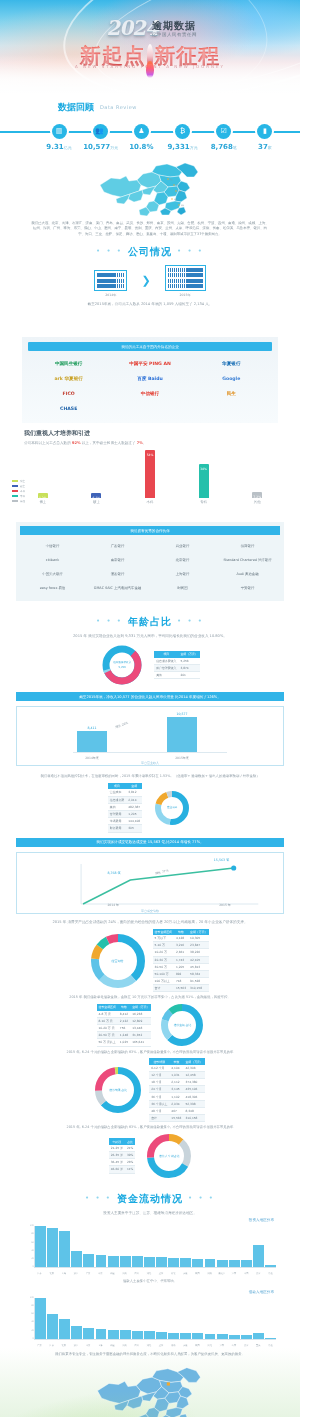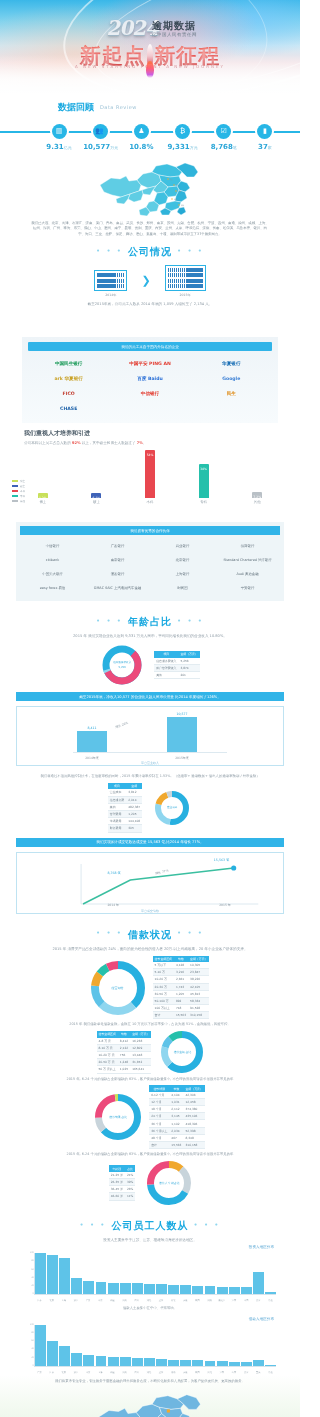--- a/index.html
+++ b/index.html
@@ -616,25 +616,20 @@
       <circle cx="215" cy="10" r="2.6" fill="#27b0e0"></circle>
     </svg>
     <div style="position:absolute;left:34%;top:18px;font-size:3.2px;color:#2aa6d8">8,768 笔</div>
     <div style="position:absolute;left:74%;top:5px;font-size:3.2px;color:#2aa6d8">15,563 笔</div>
     <div style="position:absolute;left:52%;top:17px;font-size:3px;color:#8b99a3;transform:rotate(-14deg)">增长 77%</div>
     <div style="position:absolute;left:34%;bottom:6px;font-size:3px;color:#8b99a3">2014 年</div>
     <div style="position:absolute;left:76%;bottom:6px;font-size:3px;color:#8b99a3">2015 年</div>
     <div style="position:absolute;left:0;right:0;bottom:0;text-align:center;font-size:3px;color:#7fb9d8">平台成交笔数</div>
   </div>
 
-  <div class="sec-title">
-    <span class="dots">• • •</span>
-    <span class="t">借款状况</span>
-    <span class="dots">• • •</span>
-  </div>
   <div class="sec-desc">2015 年 消费类产品占全部借款的 24%，面向的是为经营性的借入者 20万-以上均额最高，20 年小企业客户群体的支持。</div>
 
   <div style="display:flex;align-items:center;justify-content:center;gap:8px;margin-top:4px">
     <div style="position:relative;width:54px;height:54px">
       <svg width="54" height="54" viewBox="0 0 54 54" id="loanDonut">
           <circle cx="27" cy="27" r="23" fill="none" stroke="#27b0e0" stroke-width="8" stroke-dasharray="54.92 89.60" stroke-dashoffset="0.00" transform="rotate(-90 27 27)"></circle>
           <circle cx="27" cy="27" r="23" fill="none" stroke="#8fd6ef" stroke-width="8" stroke-dasharray="34.68 109.83" stroke-dashoffset="-54.92" transform="rotate(-90 27 27)"></circle>
           <circle cx="27" cy="27" r="23" fill="none" stroke="#5ec3e8" stroke-width="8" stroke-dasharray="20.23 124.28" stroke-dashoffset="-89.60" transform="rotate(-90 27 27)"></circle>
           <circle cx="27" cy="27" r="23" fill="none" stroke="#f0a82e" stroke-width="8" stroke-dasharray="13.01 131.51" stroke-dashoffset="-109.83" transform="rotate(-90 27 27)"></circle>
           <circle cx="27" cy="27" r="23" fill="none" stroke="#25c0ab" stroke-width="8" stroke-dasharray="10.12 134.40" stroke-dashoffset="-122.84" transform="rotate(-90 27 27)"></circle>
@@ -856,21 +851,21 @@
         </svg>
       <div class="donut-lab" style="font-size:2.8px">
         <span>借款人
 年龄占比</span>
       </div>
     </div>
   </div>
 
   <div class="sec-title">
     <span class="dots">• • •</span>
-    <span class="t">公司员工人数从</span>
+    <span class="t">资金流动情况</span>
     <span class="dots">• • •</span>
   </div>
   <div class="sec-desc">投资人主要集中于江苏、江苏、福建等沿海经济发达地区。</div>
 
   <div class="bcchart">
     <div class="ttl">投资人地区分布</div>
     <div class="ya" id="invY">
         <div>100</div>
         <div>80</div>
         <div>60</div>

